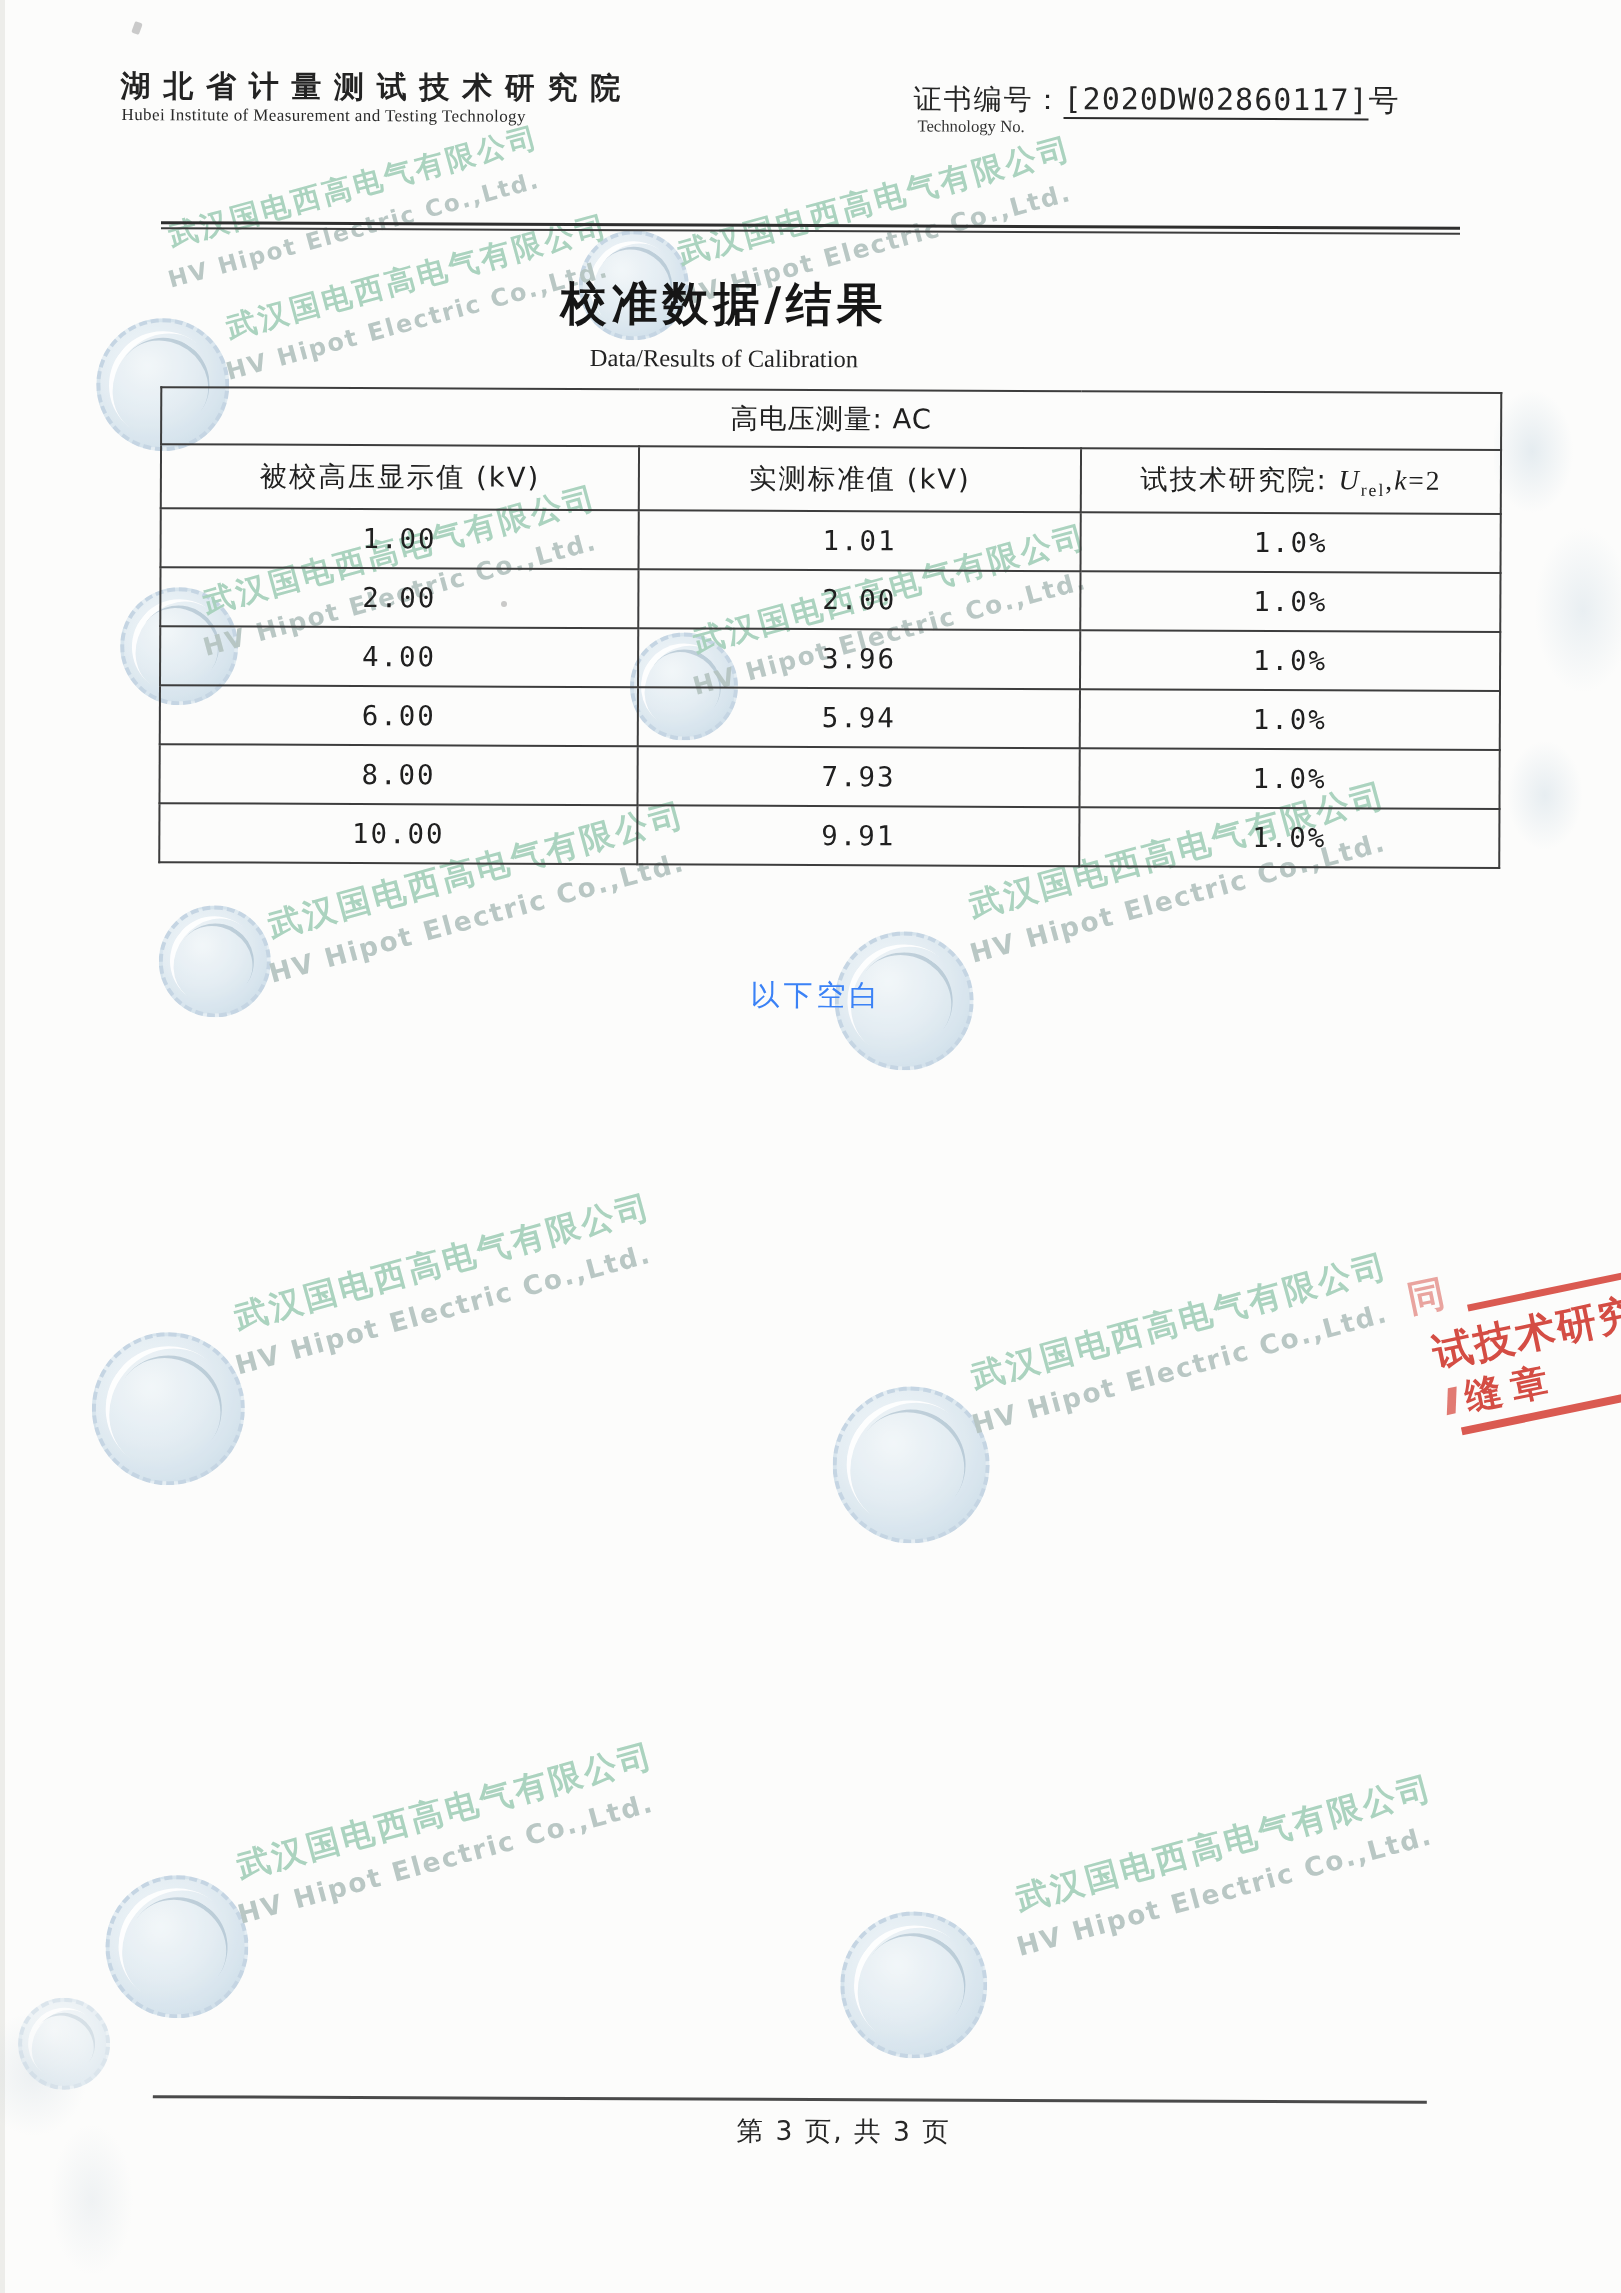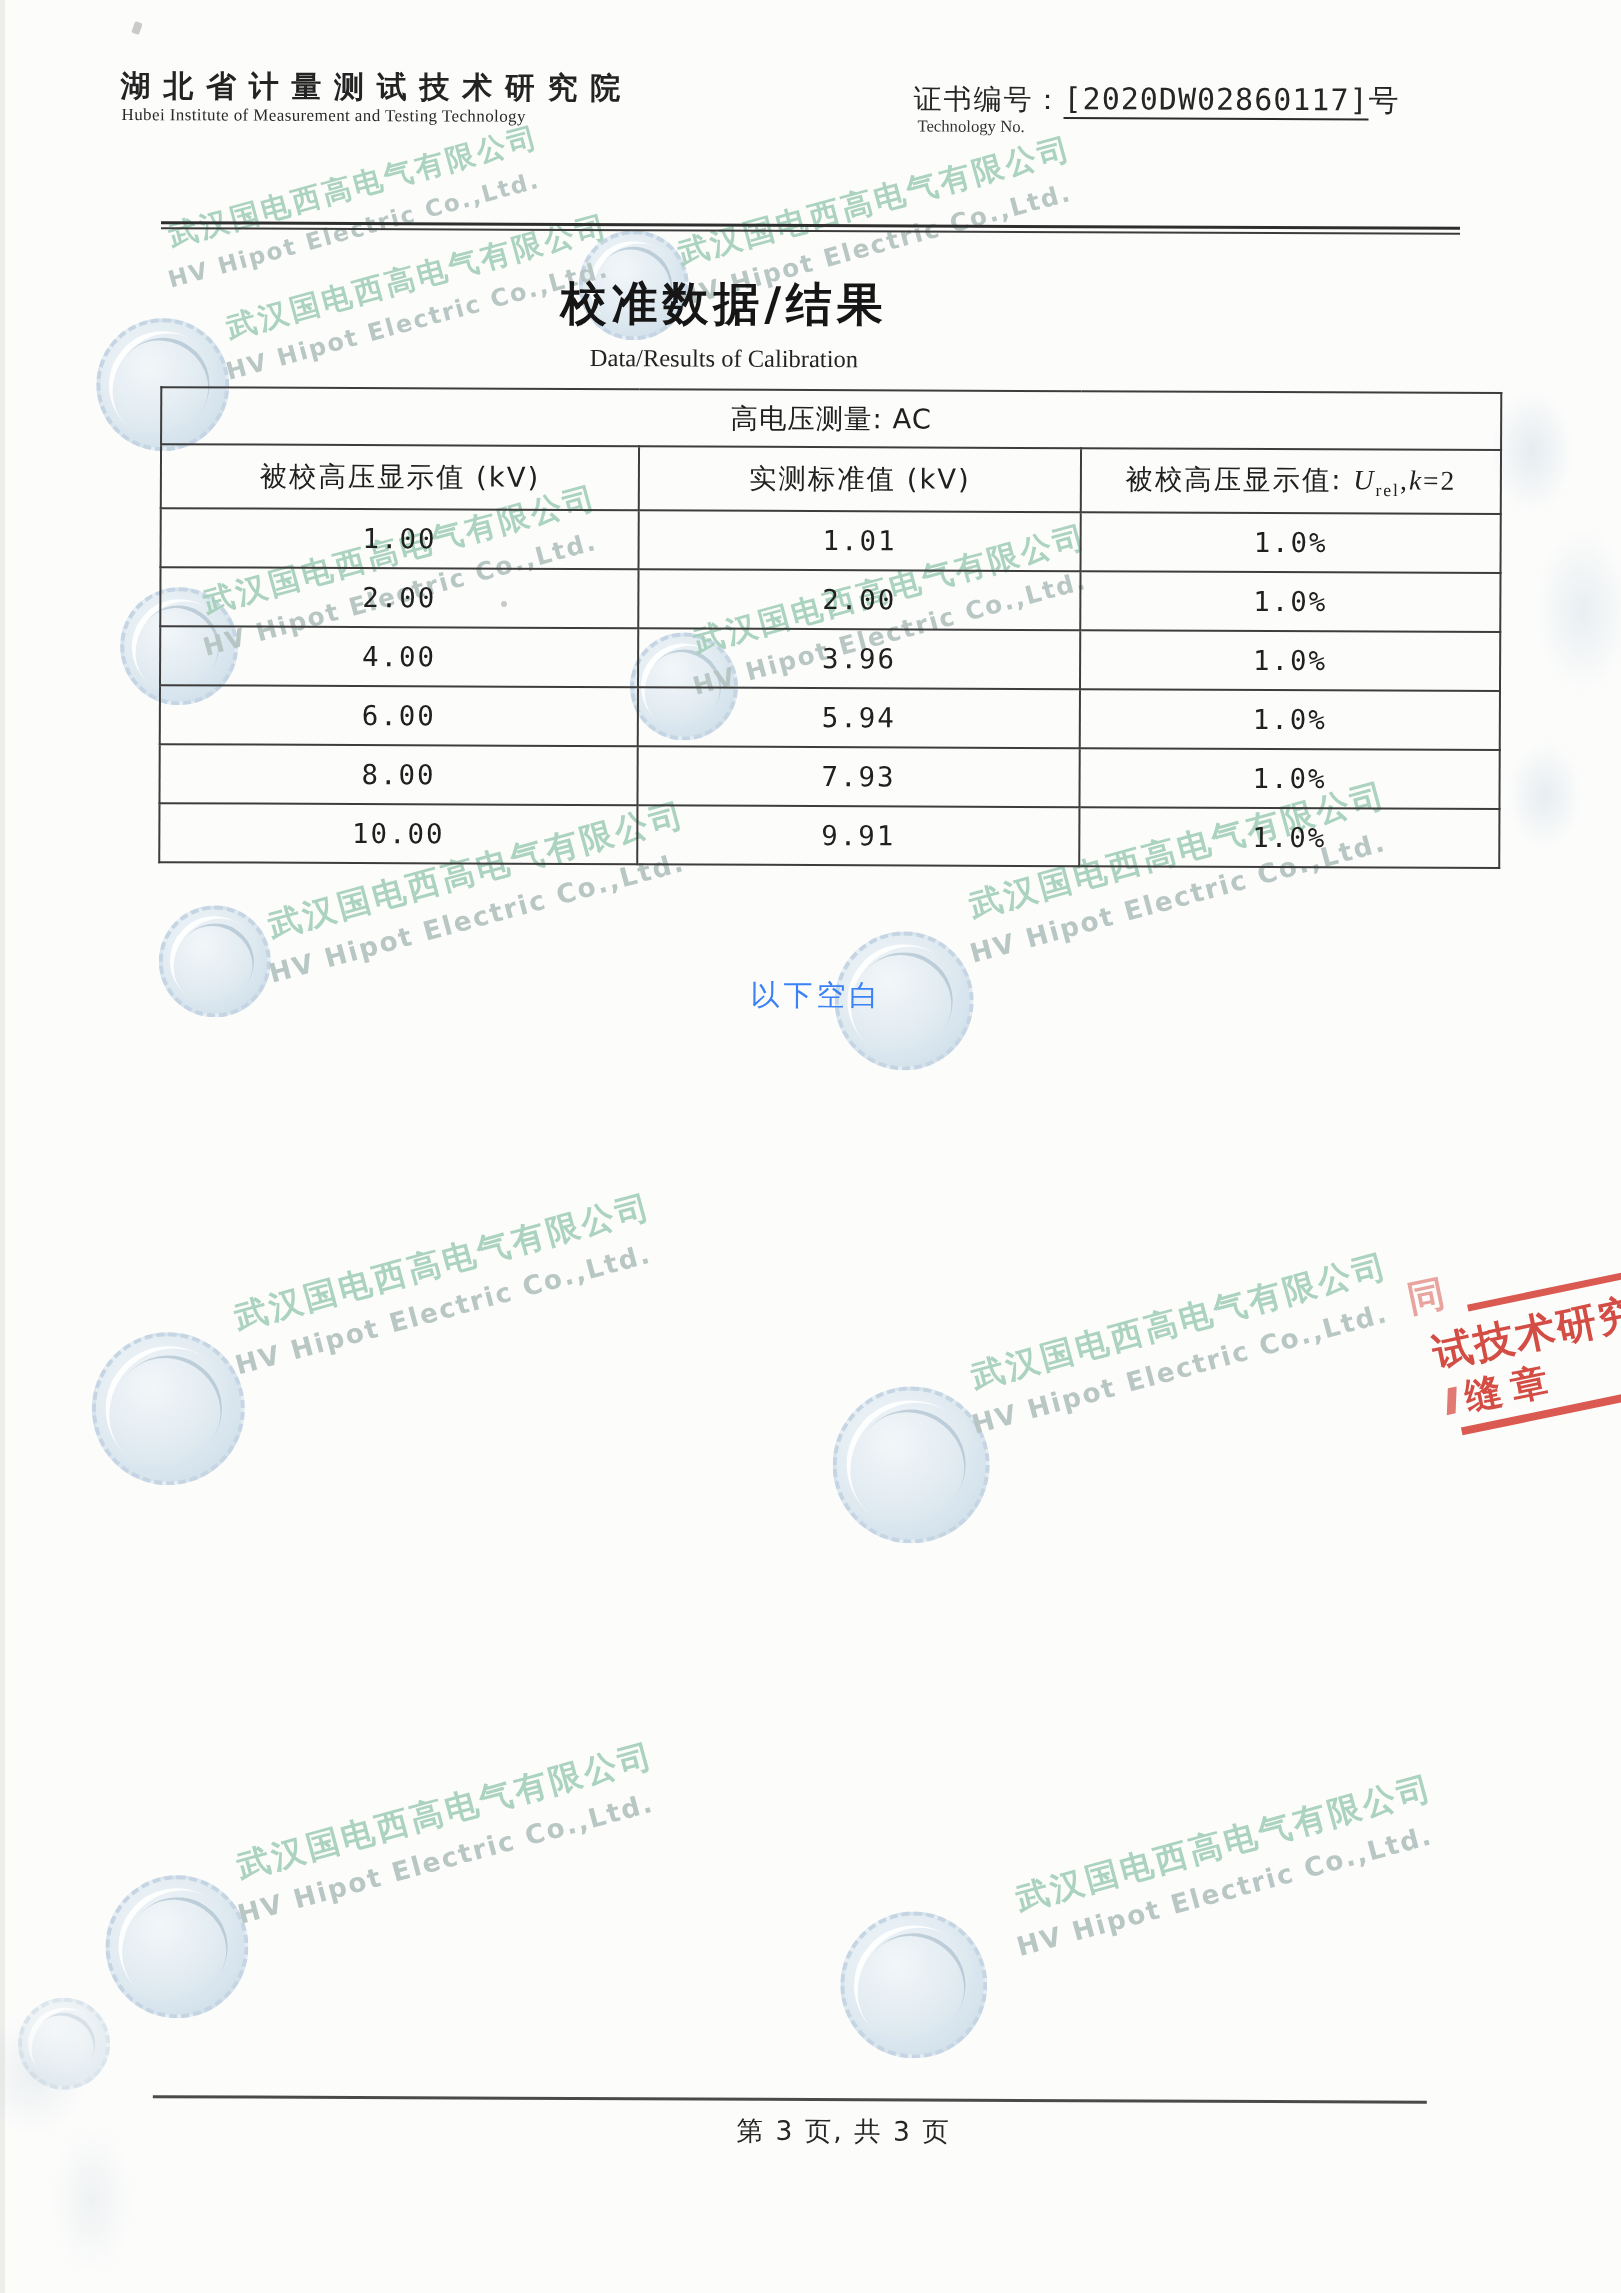--- a/index.html
+++ b/index.html
@@ -205,21 +205,21 @@
           <col style="width:420px">
         </colgroup>
       <tbody>
           <tr>
         <td class="section" colspan="3">高电压测量: AC</td>
       </tr>
       <tr>
         <td class="colhead">被校高压显示值 (kV)</td>
         <td class="colhead">实测标准值 (kV)</td>
         <td class="colhead">
-          <span>被校高压显示值: </span><span class="u-expr"><span class="u-sym">U</span><span class="u-sub">rel</span><span>,</span><span class="u-k">k</span><span>=2</span></span>
+          <span>试技术研究院: </span><span class="u-expr"><span class="u-sym">U</span><span class="u-sub">rel</span><span>,</span><span class="u-k">k</span><span>=2</span></span>
         </td>
       </tr>
       <tr>
         <td class="num">1.00</td>
         <td class="num">1.01</td>
         <td class="unc">1.0%</td>
       </tr>
       <tr>
         <td class="num">2.00</td>
         <td class="num">2.00</td>

